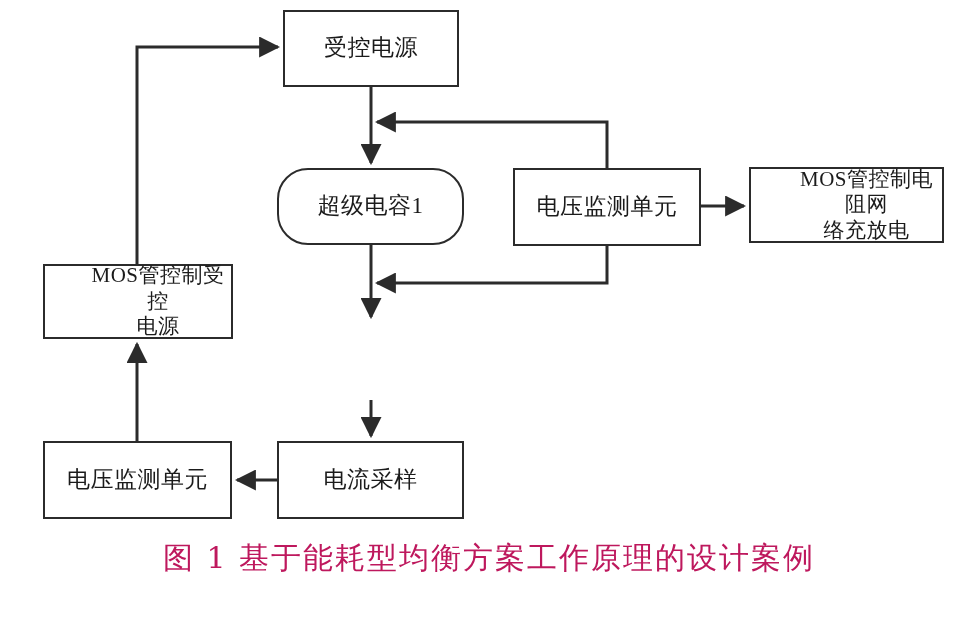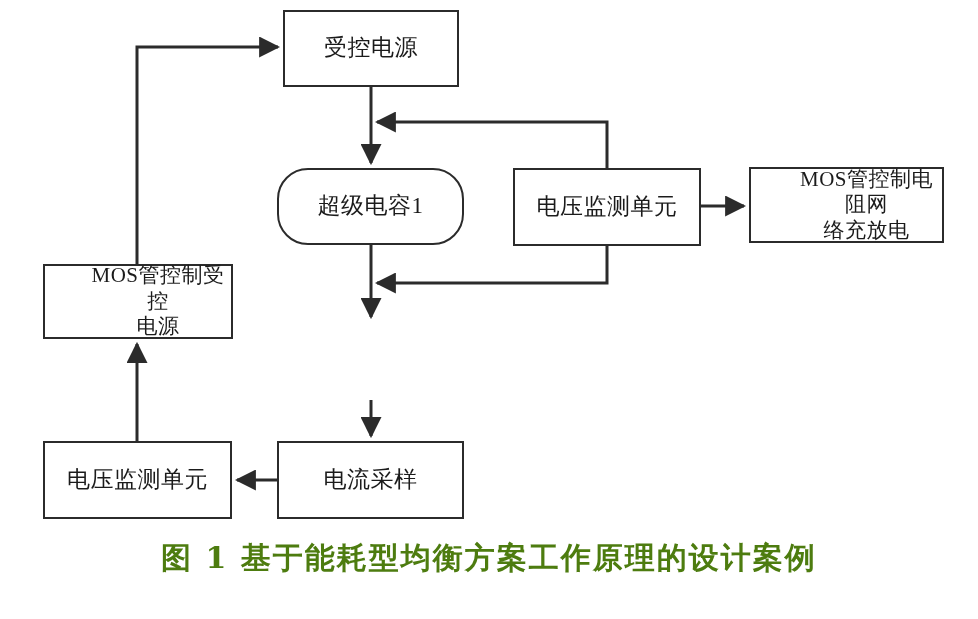--- a/index.html
+++ b/index.html
@@ -57,24 +57,24 @@
   #node-current-sample   { left: 277px; top: 441px; width: 187px; height: 78px; }
   #node-voltage-amp      { left: 43px;  top: 441px; width: 189px; height: 78px; }
 
   #figure-caption {
     position: absolute;
     left: 0;
     top: 538px;
     width: 978px;
     text-align: center;
     font-size: 30px;
-    font-weight: 700;
+    font-weight: 400;
     letter-spacing: 2px;
     font-family: "DejaVu Serif", "Liberation Serif", serif;
-    color: #4d7c0f;
+    color: #be185d;
   }
 </style>
 </head>
 <body>
 
 <div id="diagram-canvas">
 
   <svg class="svg-layer" viewBox="0 0 978 619" width="978" height="619" xmlns="http://www.w3.org/2000/svg">
     <defs>
       <marker id="arrow" viewBox="0 0 10 10" refX="9" refY="5" markerWidth="7" markerHeight="7" orient="auto-start-reverse">

